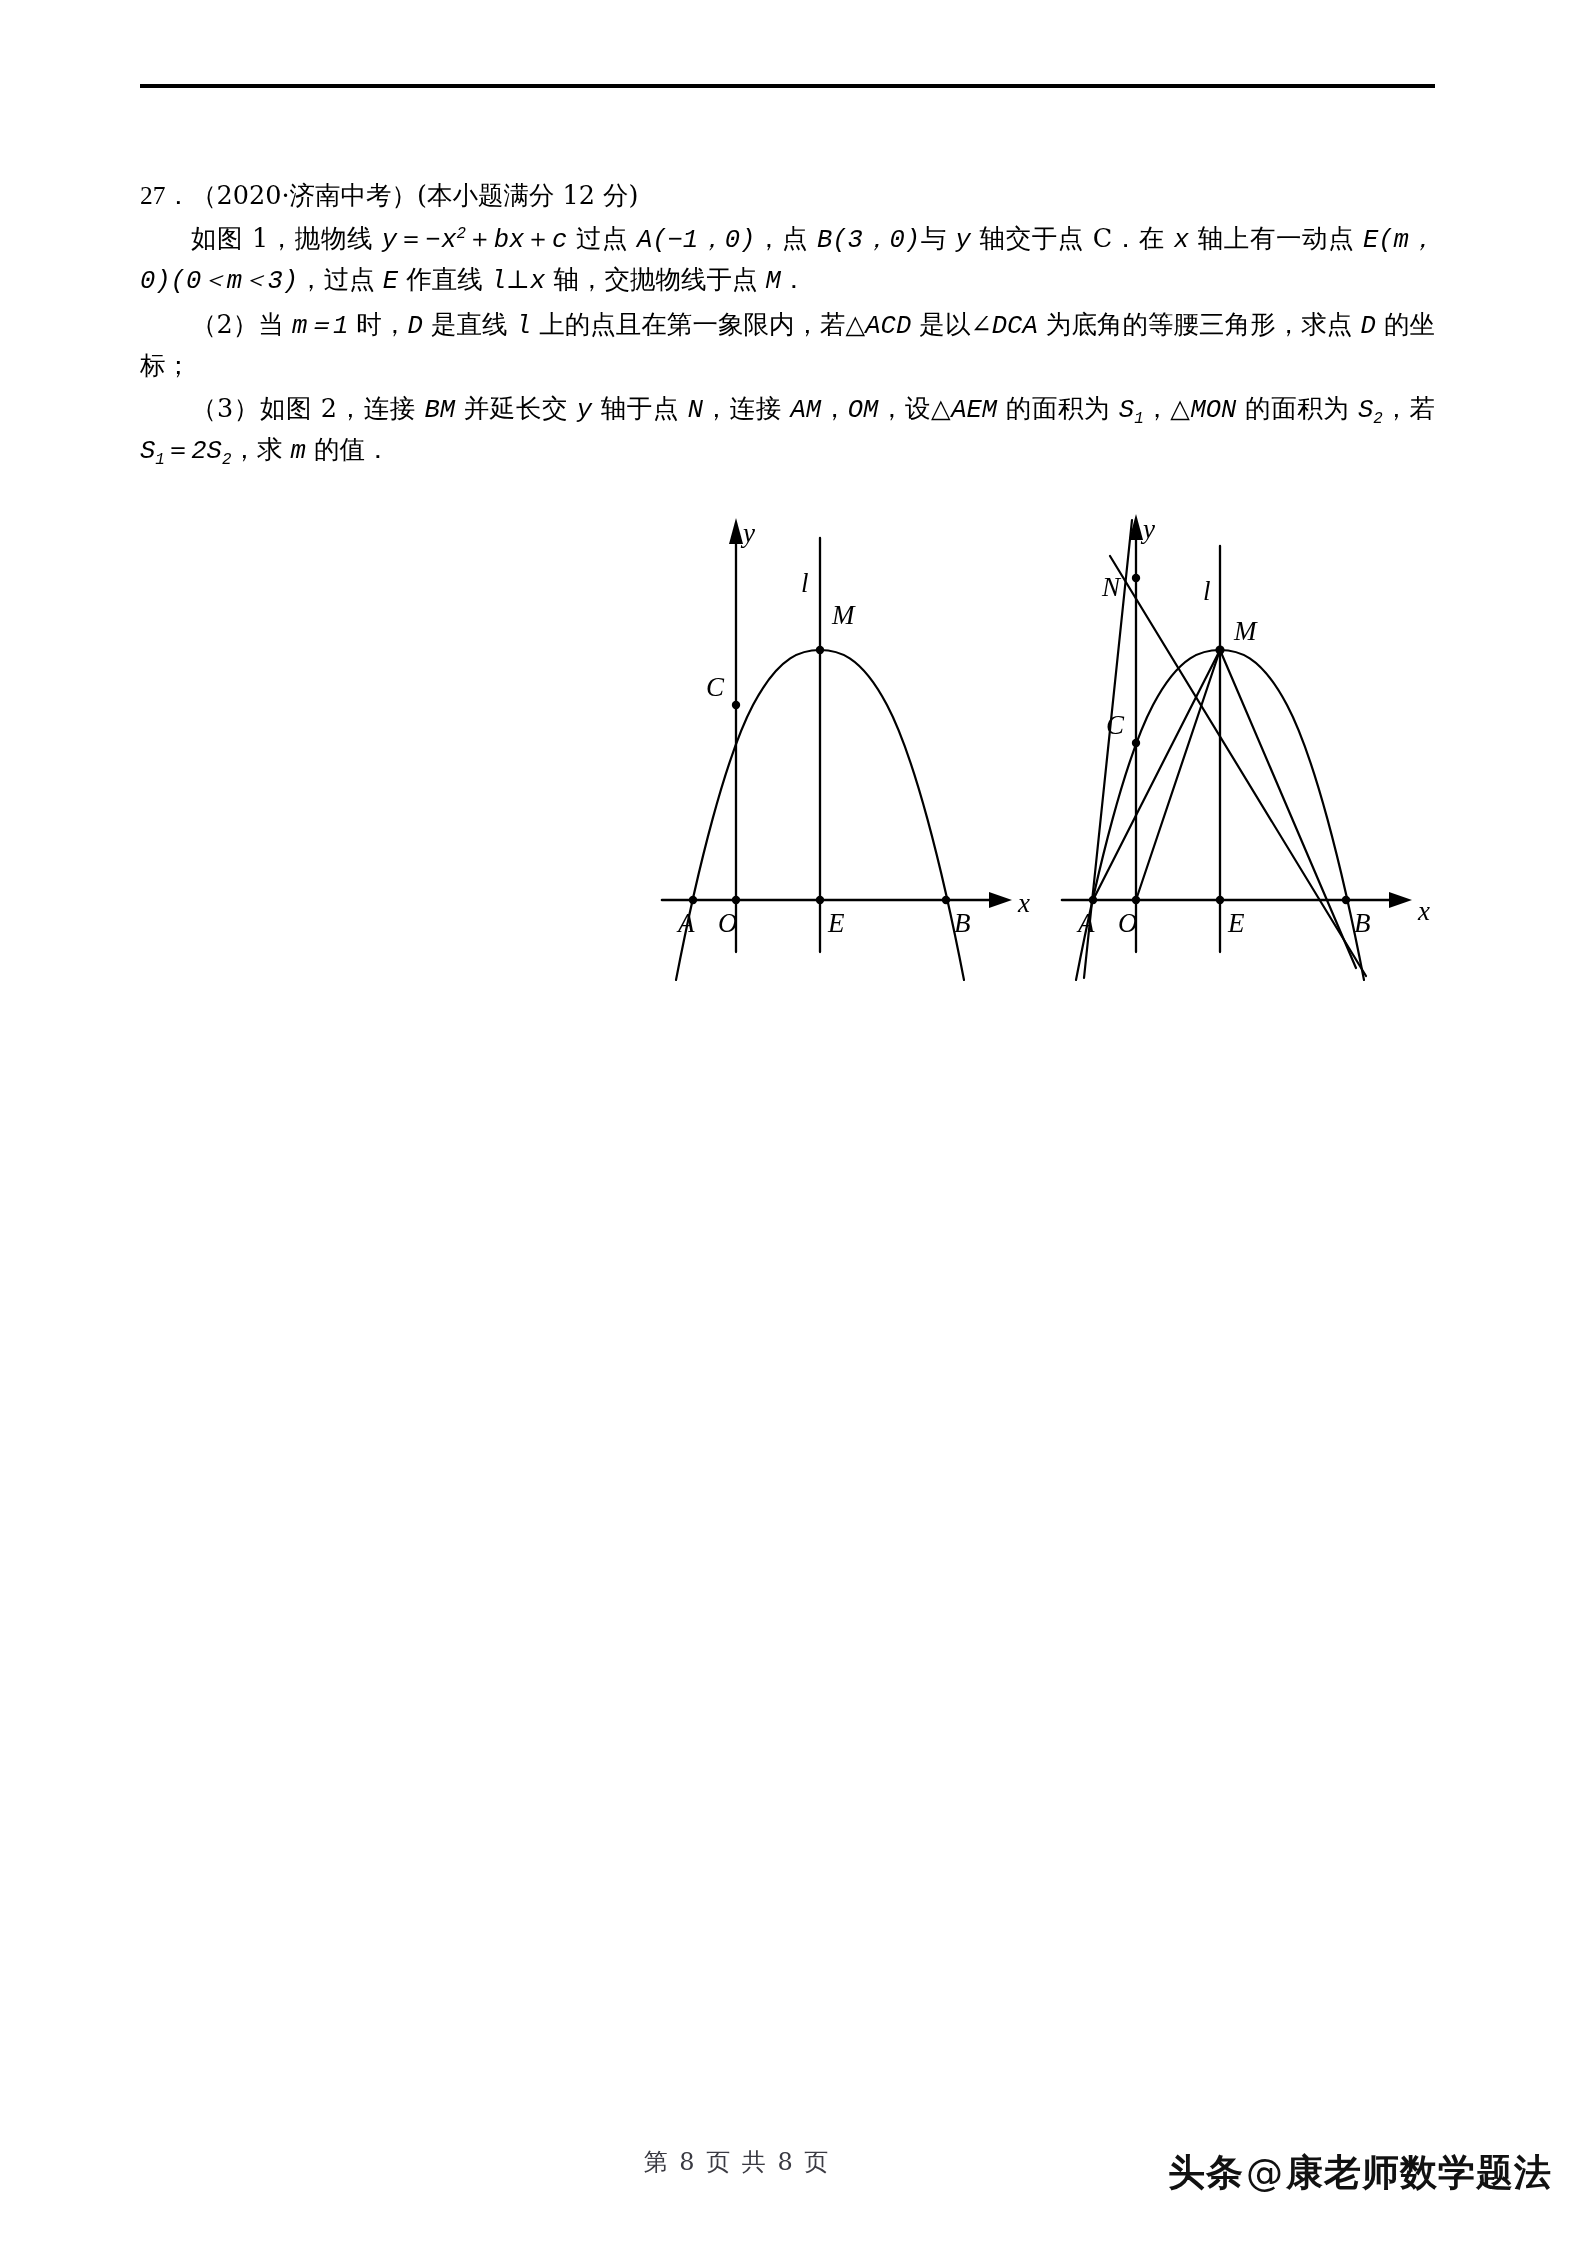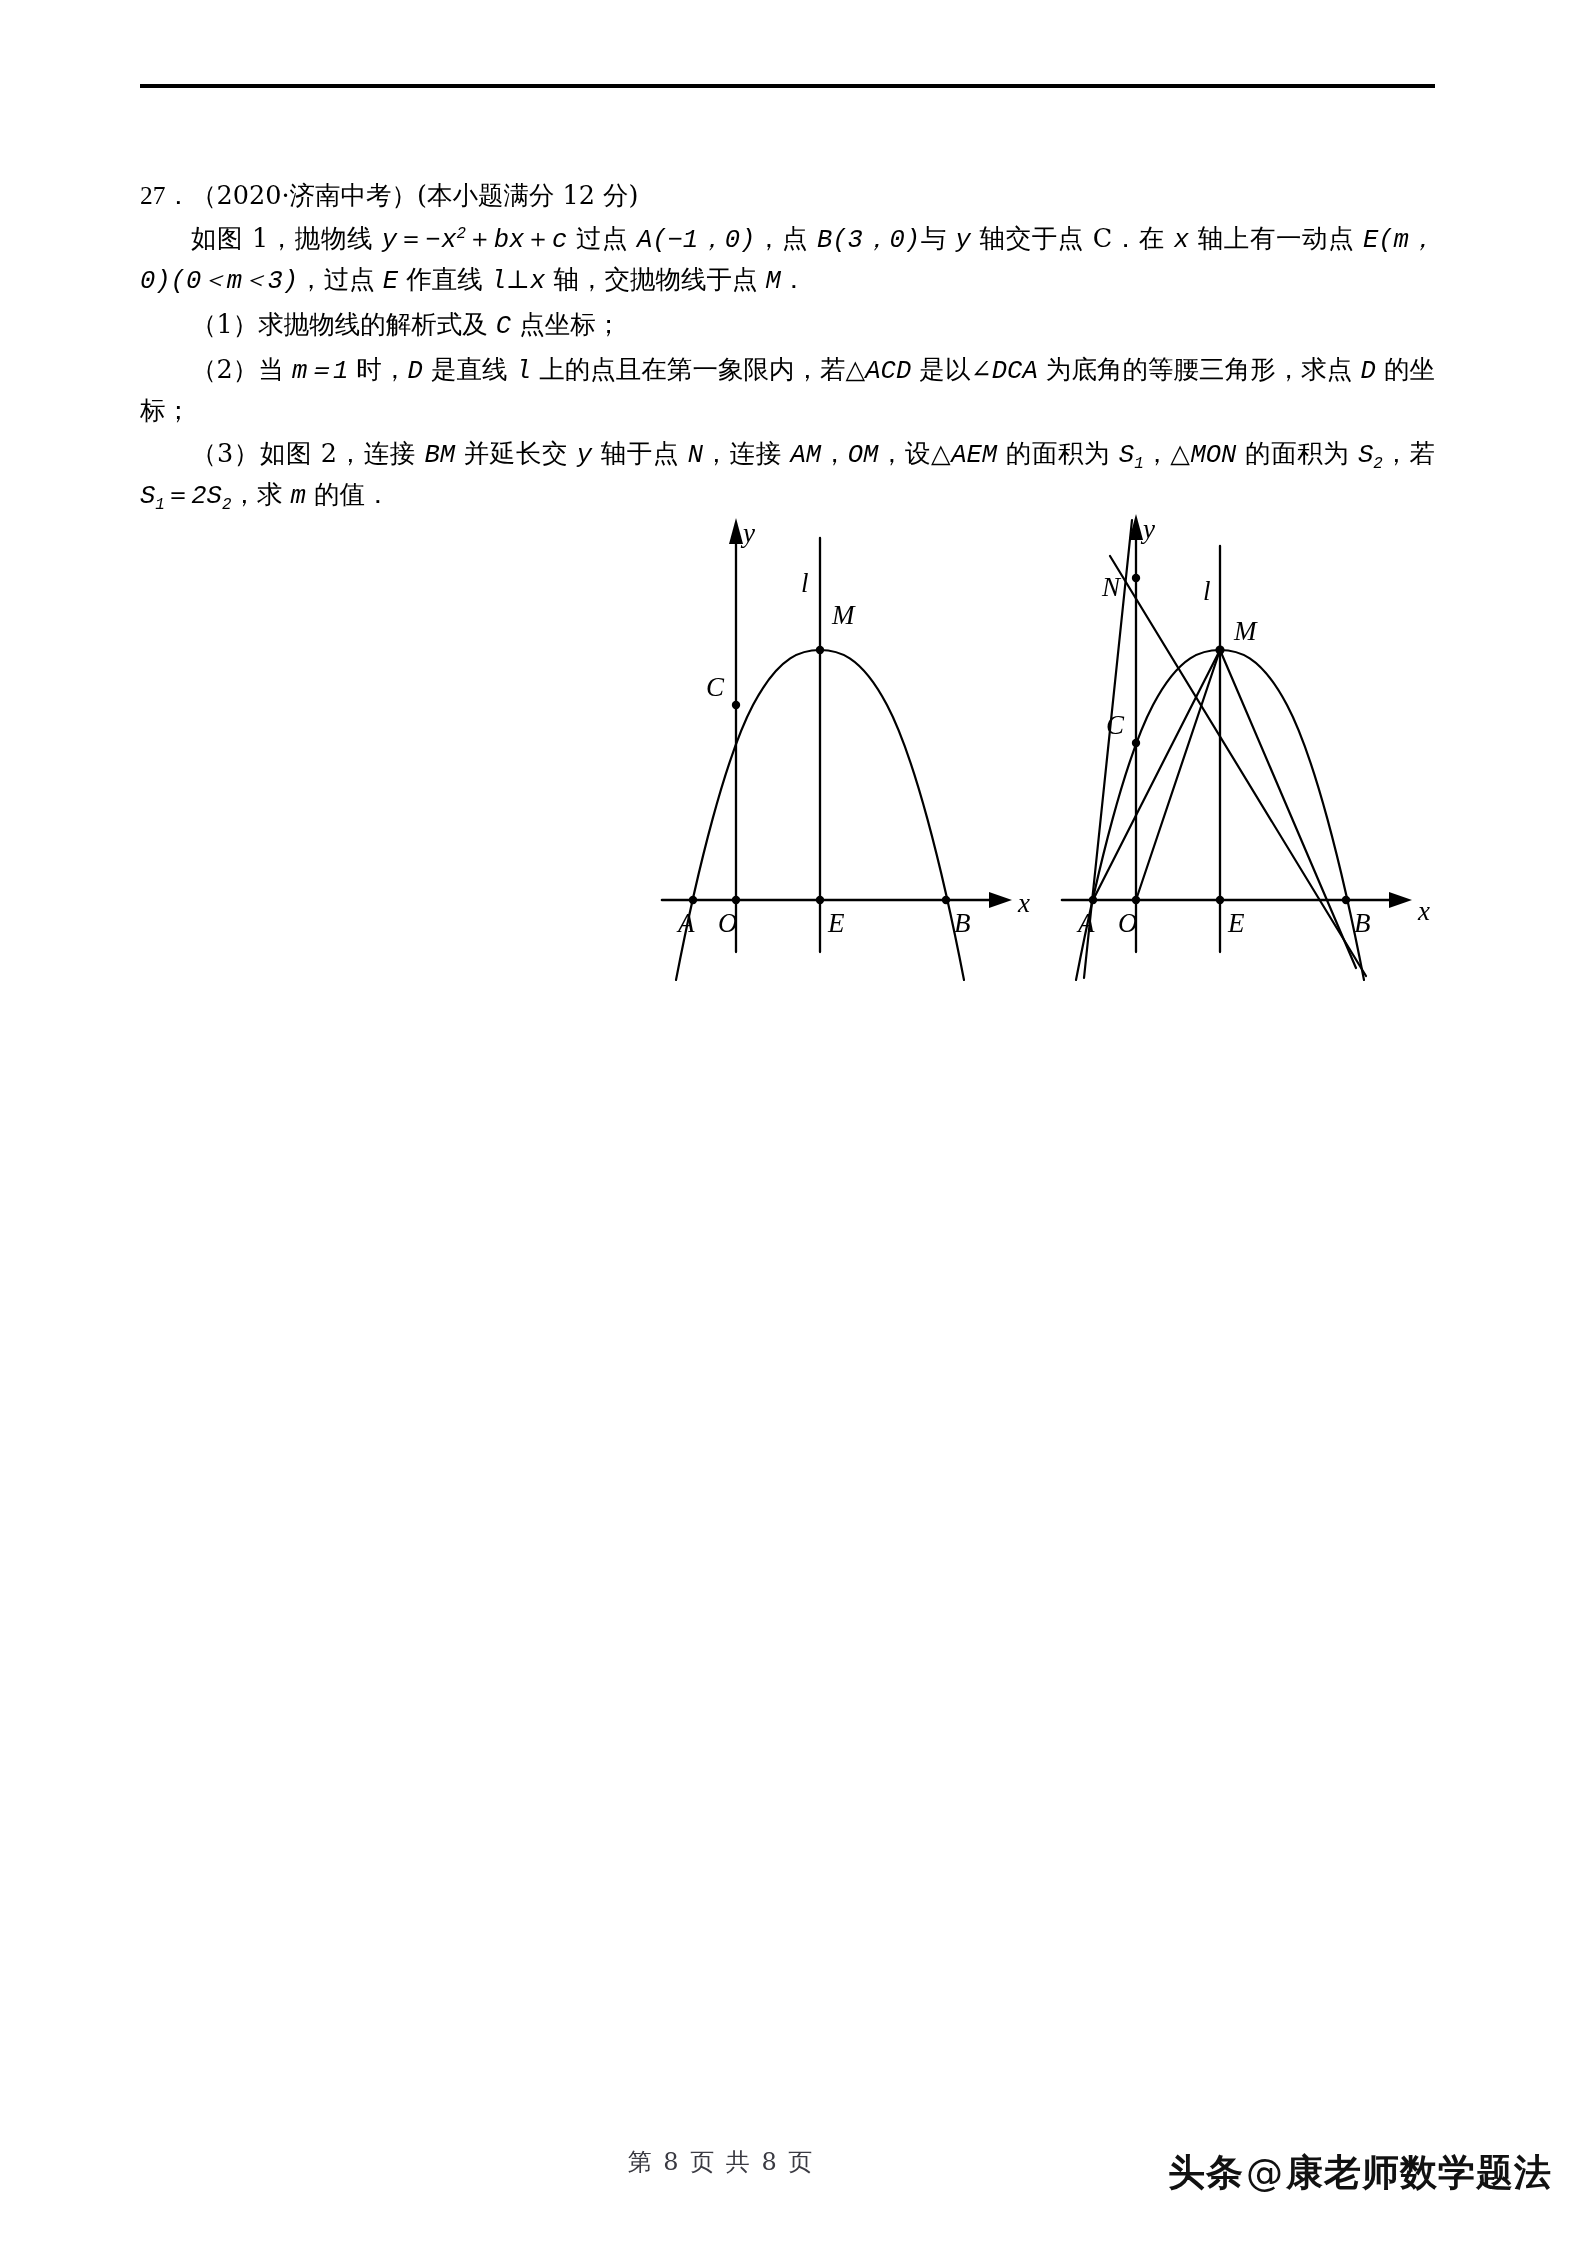--- a/index.html
+++ b/index.html
@@ -87,21 +87,21 @@
   .figure {
     position: absolute;
     top: 0;
   }
   #figure-1 { left: 0px; }
   #figure-2 { left: 400px; }
 
   
   .footer-pageno {
     position: absolute;
-    left: 0;
+    left: 16px;
     top: 2146px;
     width: 1442px;
     text-align: center;
     font-size: 24px;
     letter-spacing: 2px;
     color: #3a3a42;
     font-family: "DejaVu Serif", "Liberation Serif", serif;
   }
 
   .watermark {
@@ -127,21 +127,20 @@
 <div class="page">
 
   <div class="header-rule"></div>
 
   <div class="body-text">
 
     <p class="para"><span>27．</span><span class="han">（2020·济南中考）</span><span class="han">(本小题满分 12 分)</span></p>
 
     <p class="para indent"><span class="han">如图 1，抛物线 </span><span class="it">y<span class="op">＝</span><span class="op">−</span>x<sup>2</sup><span class="op">＋</span>bx<span class="op">＋</span>c</span><span class="han"> 过点 </span><span class="it">A(−1，0)</span><span class="han">，点 </span><span class="it">B(3，0)</span><span class="han">与 </span><span class="it">y</span><span class="han"> 轴交于点 C．在 </span><span class="it">x</span><span class="han"> 轴上有一动点 </span><span class="it">E(m，0)</span><span class="it">(0＜m＜3)</span><span class="han">，过点 </span><span class="it">E</span><span class="han"> 作直线 </span><span class="it">l</span><span>⊥</span><span class="it">x</span><span class="han"> 轴，交抛物线于点 </span><span class="it">M</span><span class="han">．</span></p>
 
-    <p class="para indent"><span class="han">（1）</span><span class="han">求抛物线的解析式及 </span><span class="it">C</span><span class="han"> 点坐标；</span></p>
 
     <p class="para indent"><span class="han">（2）</span><span class="han">当 </span><span class="it">m＝1</span><span class="han"> 时，</span><span class="it">D</span><span class="han"> 是直线 </span><span class="it">l</span><span class="han"> 上的点且在第一象限内，若△</span><span class="it">ACD</span><span class="han"> 是以∠</span><span class="it">DCA</span><span class="han"> 为底角的等腰三角形，求点 </span><span class="it">D</span><span class="han"> 的坐标；</span></p>
 
     <p class="para indent"><span class="han">（3）</span><span class="han">如图 2，连接 </span><span class="it">BM</span><span class="han"> 并延长交 </span><span class="it">y</span><span class="han"> 轴于点 </span><span class="it">N</span><span class="han">，连接 </span><span class="it">AM</span><span class="han">，</span><span class="it">OM</span><span class="han">，设△</span><span class="it">AEM</span><span class="han"> 的面积为 </span><span class="it">S<sub>1</sub></span><span class="han">，△</span><span class="it">MON</span><span class="han"> 的面积为 </span><span class="it">S<sub>2</sub></span><span class="han">，若 </span><span class="it">S<sub>1</sub><span class="op">＝</span>2S<sub>2</sub></span><span class="han">，求 </span><span class="it">m</span><span class="han"> 的值．</span></p>
 
   </div>
 
   <div class="figures">
 
     <svg class="figure" id="figure-1" width="400" height="490" viewBox="0 0 400 490" xmlns="http://www.w3.org/2000/svg">

